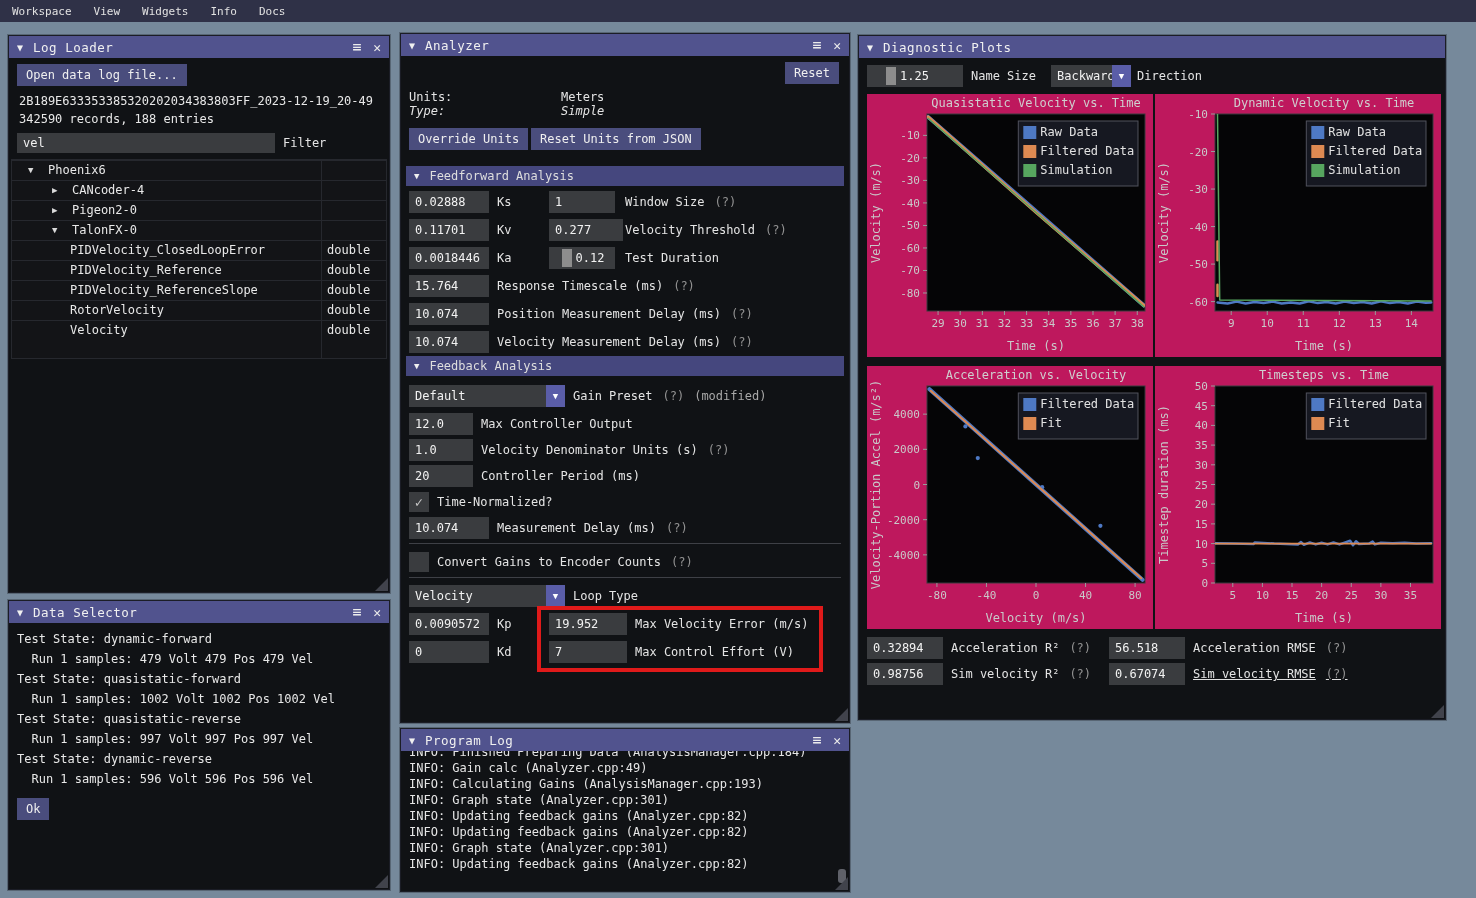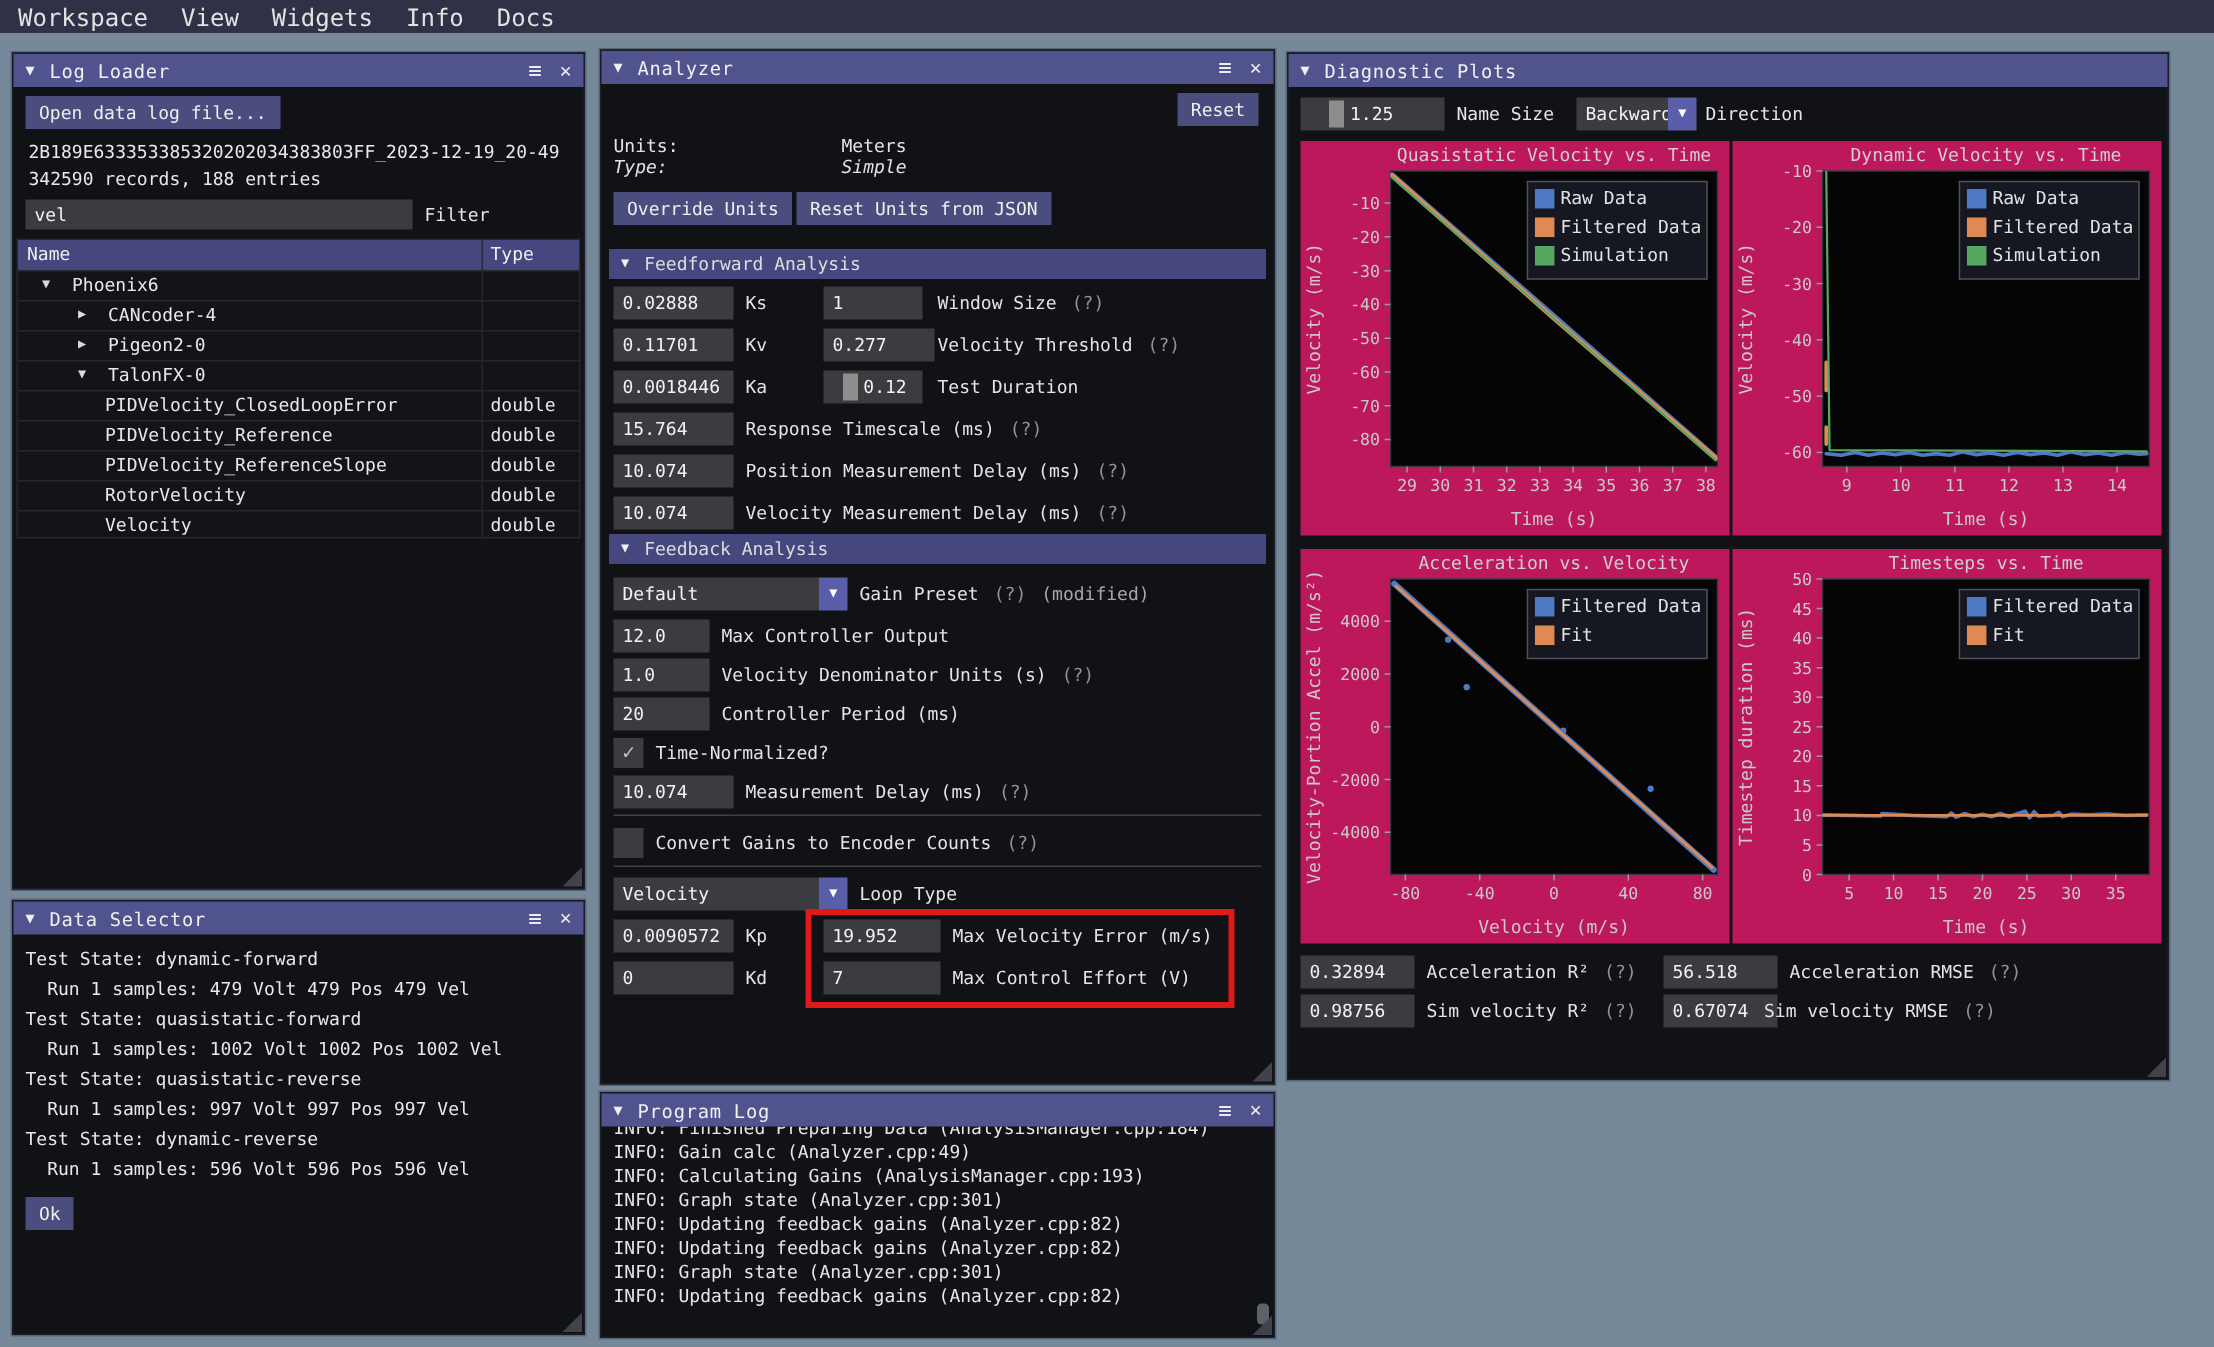--- a/index.html
+++ b/index.html
@@ -1,21 +1,21 @@
 <!DOCTYPE html>
 <html><head>
 <meta charset="utf-8">
 <style>
   * { margin:0; padding:0; box-sizing:border-box; }
   html,body { width:1476px; height:898px; overflow:hidden; }
   body { background:#76899B; font-family:"DejaVu Sans Mono", monospace; font-size:12px; color:#DEDEDE; position:relative; }
 
   
   .menubar { position:absolute; left:0; top:0; width:1476px; height:22px; background:#2F3147; display:flex; align-items:center; gap:22px; padding-left:12px; z-index:5; }
-  .menu-item { color:#E2E2E2; font-size:16px; cursor:default; }
+  .menu-item { color:#E2E2E2; font-size:11px; cursor:default; }
 
   
   .panel { position:absolute; background:#101215; border:1px solid #1B1D26; box-shadow:0 0 0 1px rgba(0,0,0,.25); }
   .titlebar { position:absolute; left:0; top:0; right:0; height:22px; background:#51538E; display:flex; align-items:center; padding:0 8px; gap:10px; z-index:3; }
   .tb-arrow { color:#F0F0F0; font-size:10px; }
   .tb-title { color:#F0F0F0; font-size:12.5px; letter-spacing:.5px; white-space:nowrap; }
   .tb-icons { margin-left:auto; display:flex; align-items:center; gap:12px; }
   .tb-icons span { color:#ECECEC; cursor:default; }
   .icon-menu { font-size:15px; line-height:1; }
   .icon-close { font-size:13px; line-height:1; }
@@ -95,24 +95,20 @@
   <div class="btn" style="position:absolute;left:8px;top:28px;">Open data log file...</div>
   <div class="ll-line" style="top:58px;">2B189E633353385320202034383803FF_2023-12-19_20-49</div>
   <div class="ll-line" style="top:76px;">342590 records, 188 entries</div>
   <div class="arow" style="top:97px;">
     <span class="inp" style="left:8px;width:258px;height:20px;">vel</span>
     <span class="lblgrp" style="left:274px;height:20px;">
         <span class="lbl">Filter</span>
       </span>
   </div>
   <div class="lltable">
-    <div class="thead">
-      <span style="left:6px;">Name</span>
-      <span style="left:315px;">Type</span>
-    </div>
     <div id="lltbody">
         <div class="trow">
           <span class="tree-arrow" style="left: 16px;">▼</span>
           <span class="tname" style="left: 36px;">Phoenix6</span>
         </div>
         <div class="trow">
           <span class="tree-arrow" style="left: 40px;">▶</span>
           <span class="tname" style="left: 60px;">CANcoder-4</span>
         </div>
         <div class="trow">
@@ -623,19 +619,19 @@
         <span class="help">(?)</span>
       </span>
   </div>
   <div class="stat-row" style="top:627px;">
     <span class="inp" style="left:8px;width:76px;">0.98756</span>
     <span class="lblgrp" style="left:92px;">
         <span class="lbl">Sim velocity R²</span>
         <span class="help">(?)</span>
       </span>
     <span class="inp" style="left:250px;width:76px;">0.67074</span>
-    <span class="lblgrp" style="left:317px;">
+    <span class="lblgrp" style="left:334px;text-decoration:underline;">
         <span class="lbl">Sim velocity RMSE</span>
         <span class="help">(?)</span>
       </span>
   </div>
   <div class="grip"></div>
 </div>
 
 </body></html>

